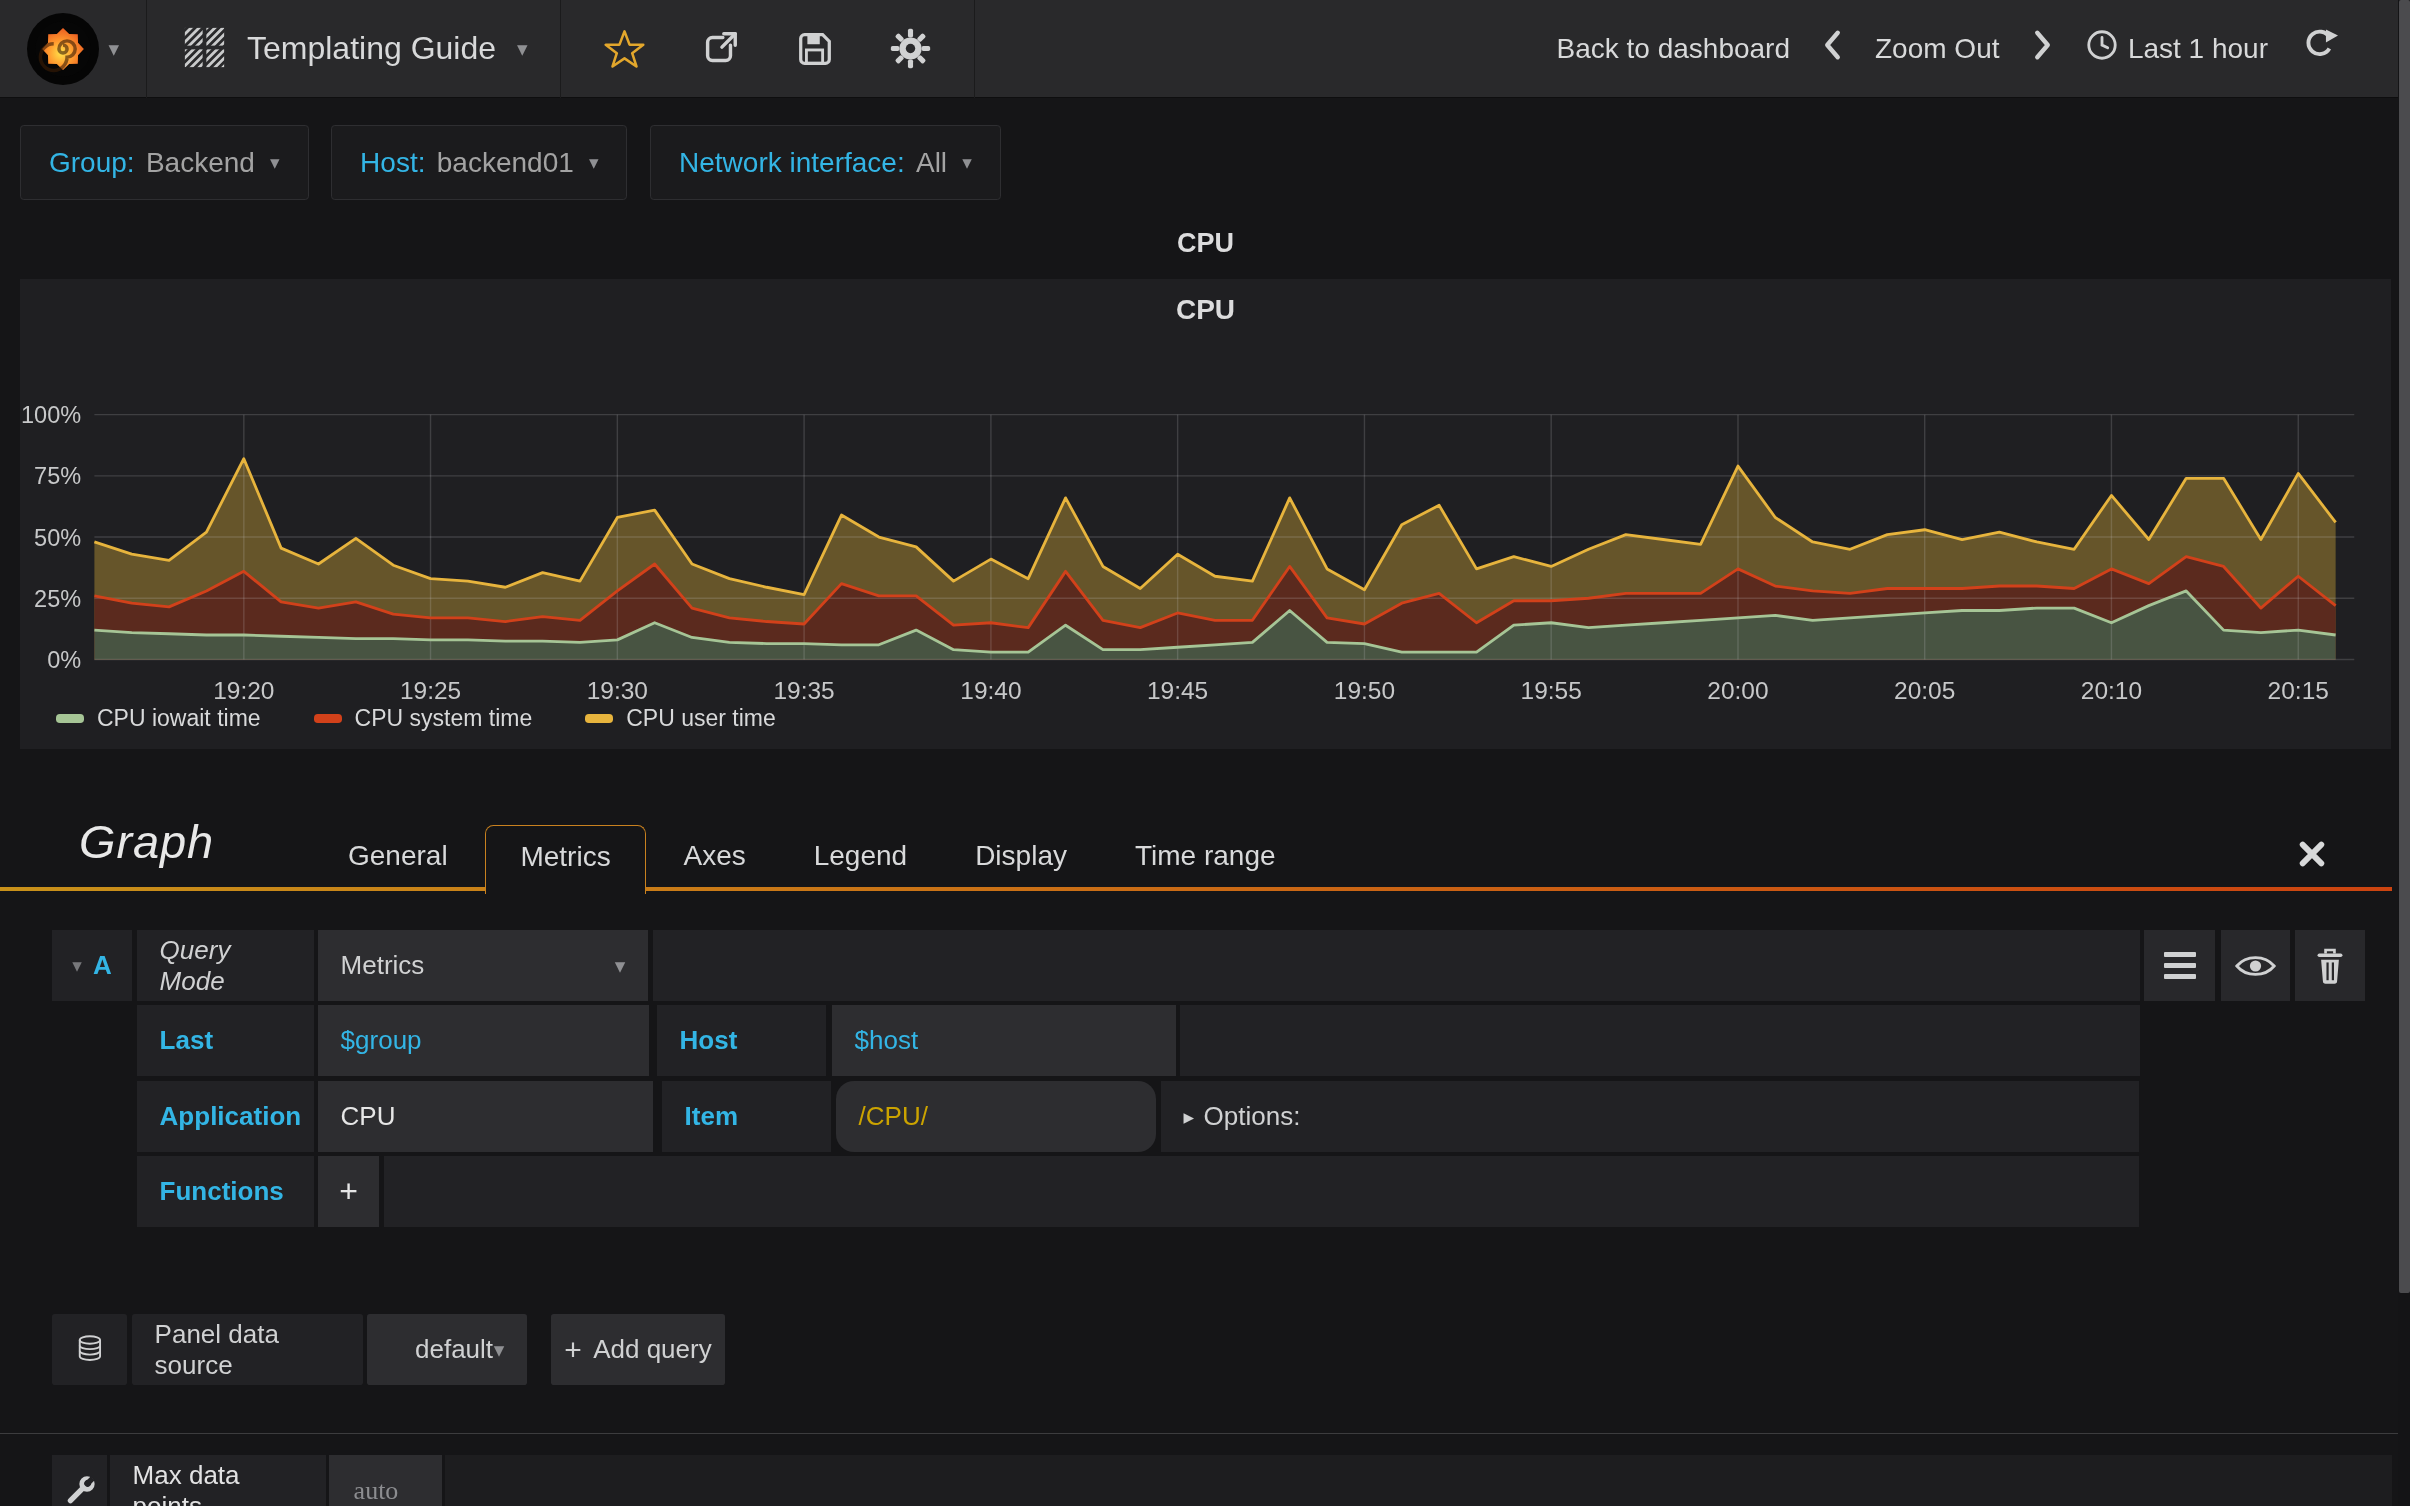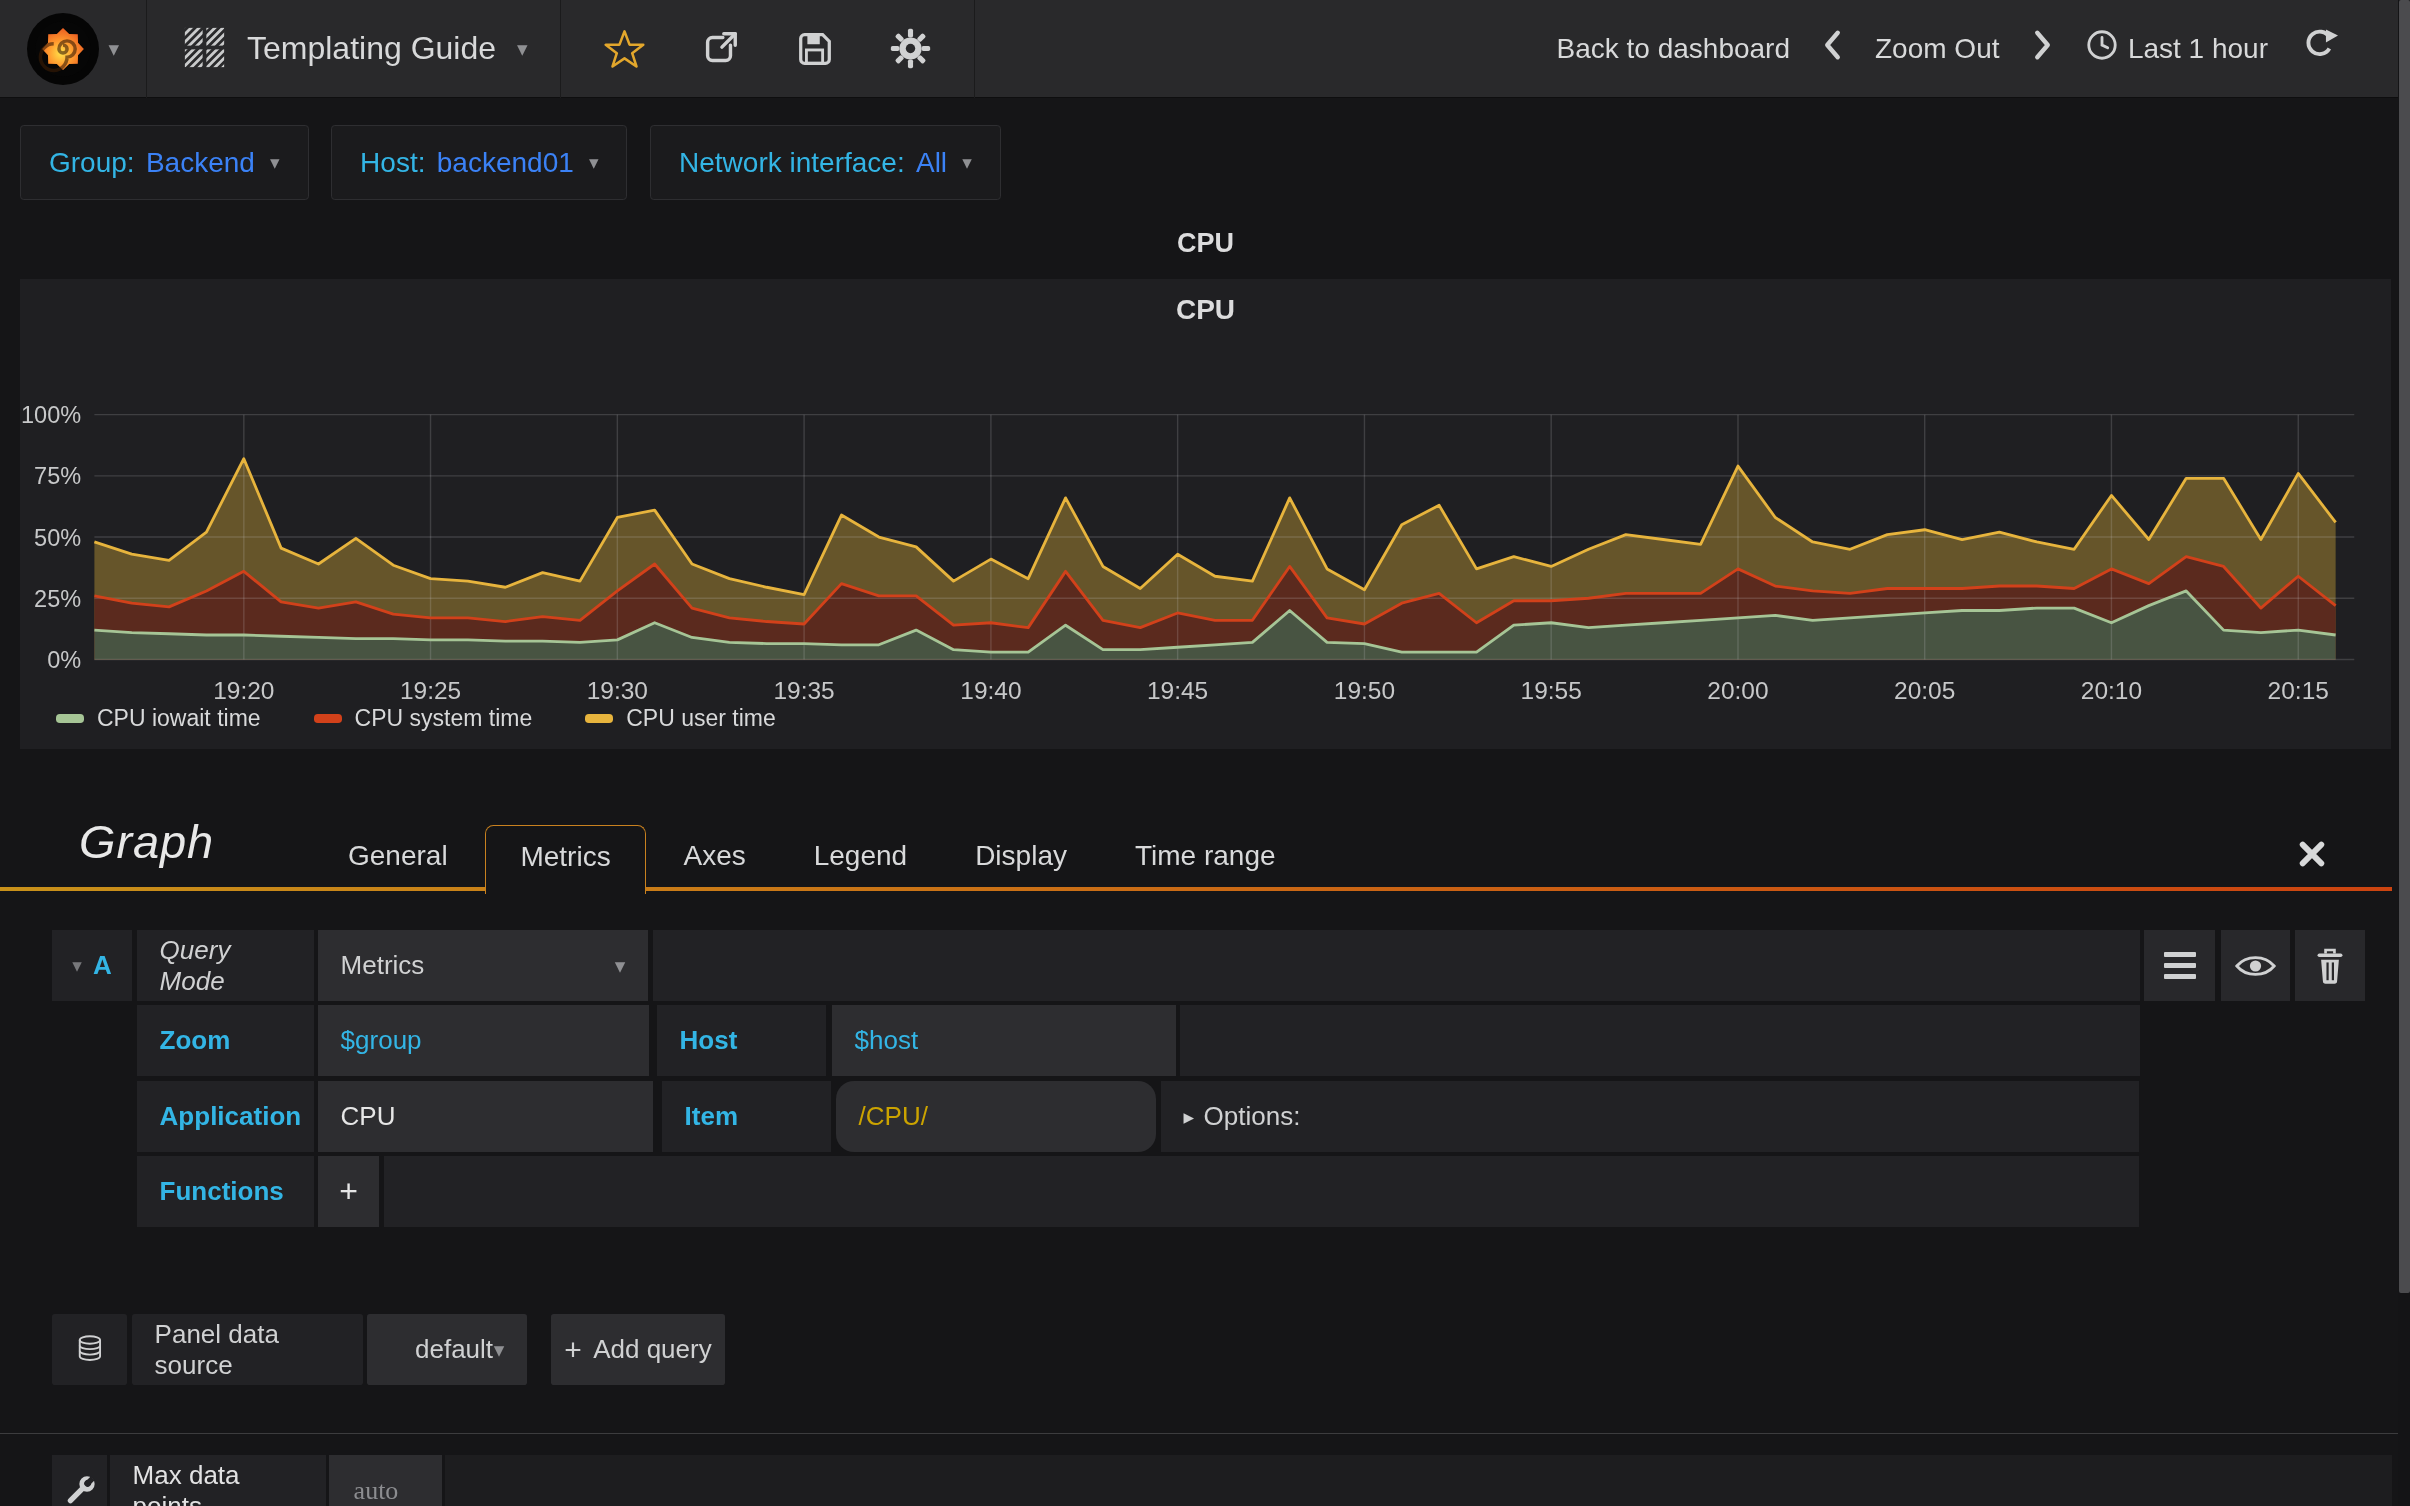--- a/index.html
+++ b/index.html
@@ -24,21 +24,21 @@
   .nav-spacer{flex:1;}
   .nav-right{display:flex;align-items:center;gap:32px;margin-right:73px;font-size:28px;color:#d8d9da;}
   .nav-right .txt{cursor:pointer;}
   .timepicker{display:flex;align-items:center;gap:9.4px;cursor:pointer;}
 
   
   .var-row{position:absolute;left:20px;top:125px;display:flex;gap:22.6px;}
   .var-box{height:75px;background:#1b1b1d;border:0.9px solid #2e2e31;border-radius:3.8px;
            display:flex;align-items:center;gap:11.3px;padding:0 28px;font-size:28px;cursor:pointer;}
   .var-label{color:var(--accent,#33B5E5);}
-  .var-value{color:#3b82f6;text-align:center;}
+  .var-value{color:#a3a3a3;text-align:center;}
   .var-box .caret{font-size:19px;margin-left:3.8px;}
 
   
   .panel-header-title{position:absolute;left:0;top:228px;width:2411px;text-align:center;
                       font-size:27px;font-weight:bold;color:#dcdcdd;}
   .panel{position:absolute;left:20px;top:279px;width:2371px;height:470px;background:#1f1f22;}
   .chart-title{position:absolute;left:0;top:15px;width:2371px;text-align:center;
                font-size:28px;font-weight:bold;color:#dcdcdd;}
   .legend{position:absolute;left:36px;top:426px;display:flex;gap:53px;align-items:center;}
   .legend-item{display:flex;align-items:center;gap:13px;cursor:pointer;}
@@ -323,21 +323,21 @@
       <svg width="32" height="38" viewBox="0 0 36 42">
         <rect x="4" y="7" width="28" height="4" rx="2" fill="#d0d1d2"></rect>
         <path d="M13 7 v-4 h10 v4" fill="none" stroke="#d0d1d2" stroke-width="3"></path>
         <path d="M8 14 h20 l-2 24 a3 3 0 0 1 -3 3 h-10 a3 3 0 0 1 -3 -3 z" fill="#d0d1d2"></path>
         <rect x="14" y="17" width="2.5" height="20" fill="#28282b"></rect>
         <rect x="20" y="17" width="2.5" height="20" fill="#28282b"></rect>
       </svg>
     </div>
 
     <div class="qcell" style="left:85px;top:75px;width:177px;">
-      <span class="cyan">Zoom</span>
+      <span class="cyan">Last</span>
     </div>
     <div class="qcell input cyan" style="left:266px;top:75px;width:331px;font-weight:normal;">$group</div>
     <div class="qcell" style="left:605px;top:75px;width:169px;">
       <span class="cyan">Host</span>
     </div>
     <div class="qcell input cyan" style="left:780px;top:75px;width:344px;font-weight:normal;">$host</div>
     <div class="qcell" style="left:1128px;top:75px;width:960px;"></div>
 
     <div class="qcell" style="left:85px;top:151px;width:177px;">
       <span class="cyan">Application</span>

